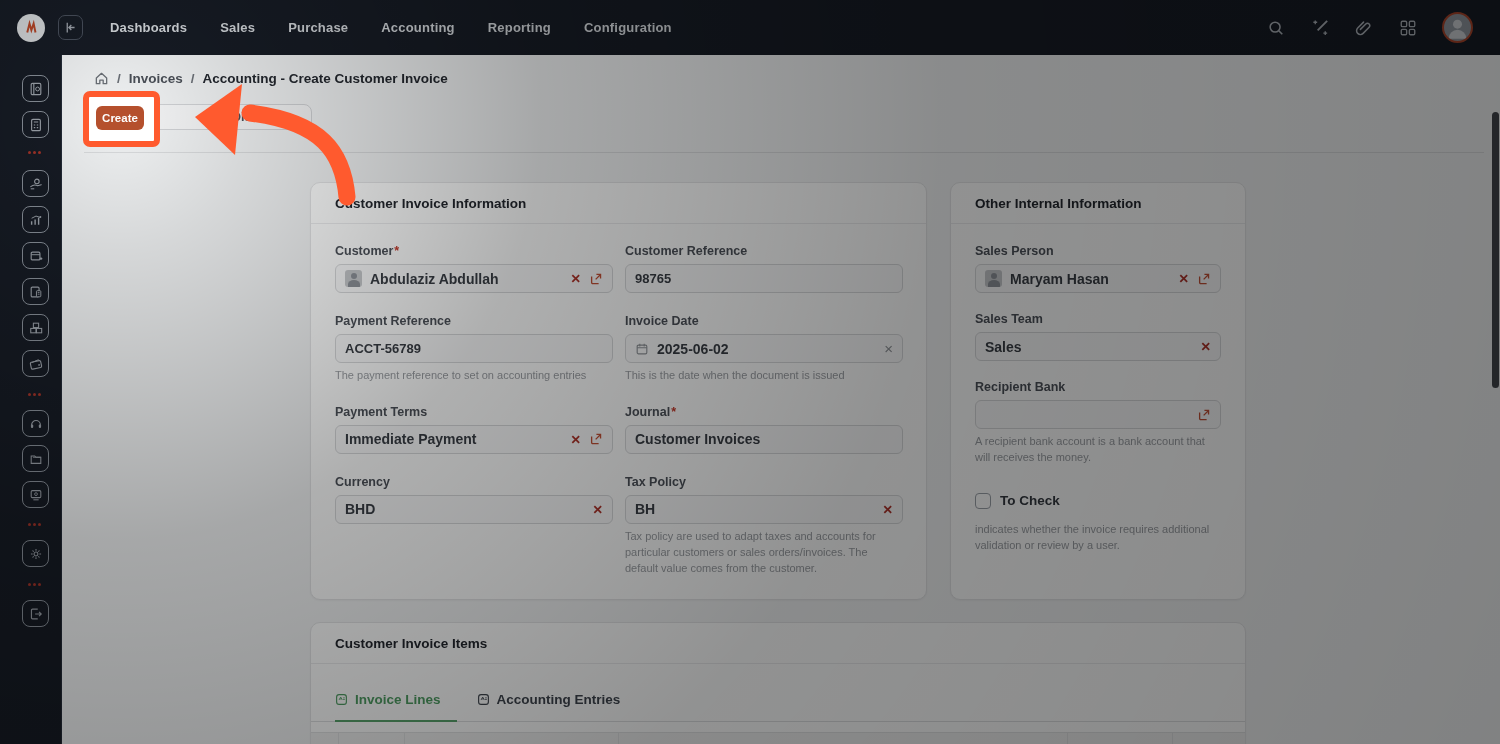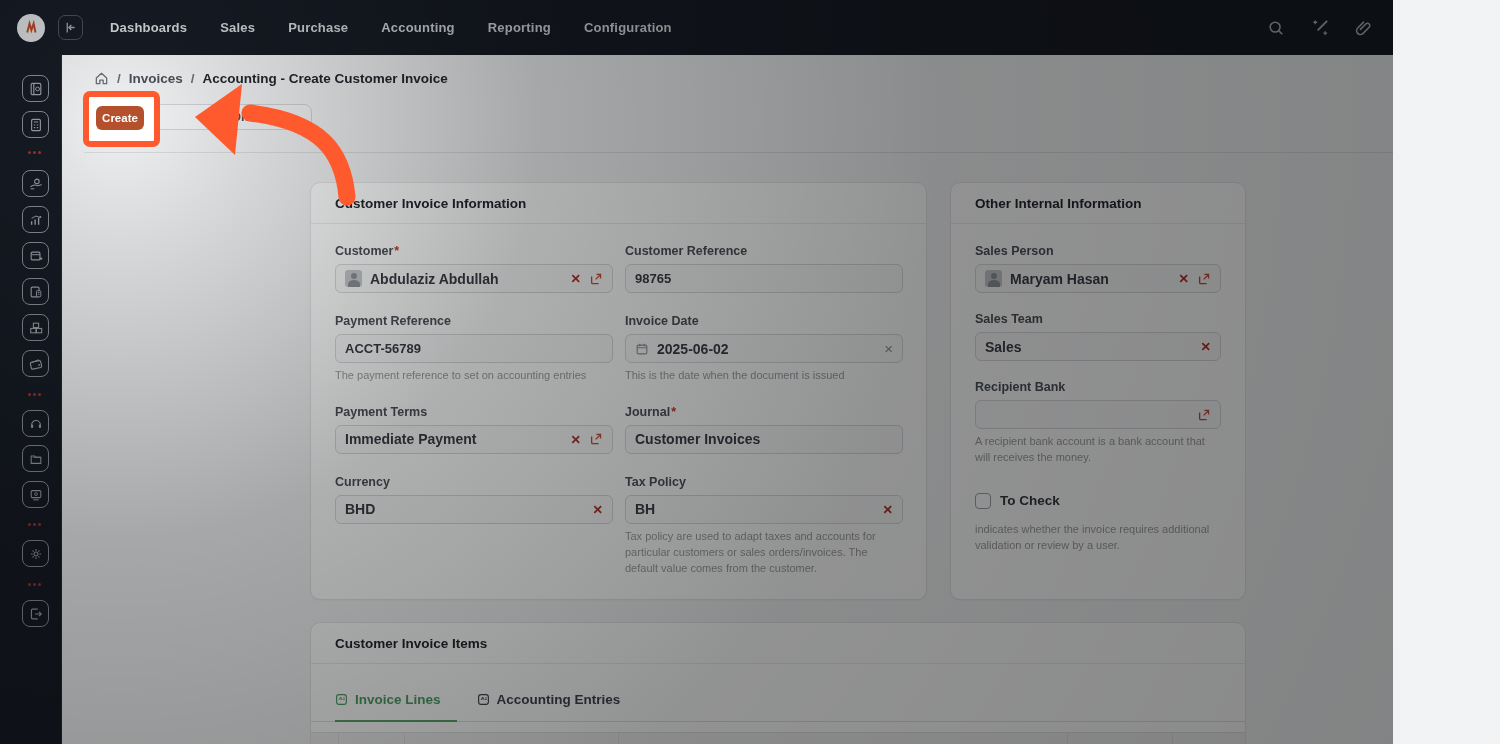--- a/index.html
+++ b/index.html
@@ -1,18 +1,18 @@
 <!DOCTYPE html>
 <html><head>
 <meta charset="utf-8">
 <style>
   * { margin:0; padding:0; box-sizing:border-box; }
   html,body { width:1500px; height:744px; overflow:hidden; background:#f2f3f4;
               font-family:"Liberation Sans", sans-serif; }
-  .stage { position:relative; width:1393px; height:744px; overflow:hidden; background:#eef0f1; }
+  .stage { position:relative; width:1500px; height:744px; overflow:hidden; background:#eef0f1; }
 
   
   .topbar { position:absolute; left:0; top:0; width:1500px; height:55px; background:#161b24;
             display:flex; align-items:center; z-index:10; }
   .logo-circle { width:28px; height:28px; border-radius:50%; background:#cfd2d4;
                  margin-left:17px; display:flex; align-items:center; justify-content:center; flex:0 0 auto; }
   .collapse-btn { width:25px; height:25px; border:1.5px solid #464d59; border-radius:7px; margin-left:13px;
                   display:flex; align-items:center; justify-content:center; flex:0 0 auto; }
   .topmenu { display:flex; align-items:center; gap:33px; margin-left:27px; }
   .topmenu .mi { color:#d0d4d8; font-size:13px; font-weight:700; letter-spacing:.2px; cursor:pointer; }

